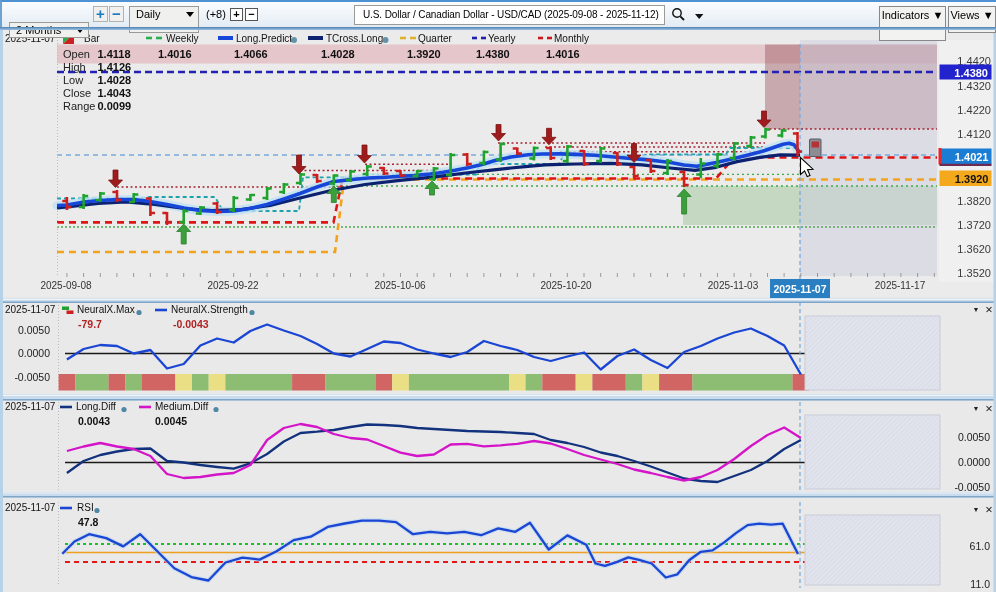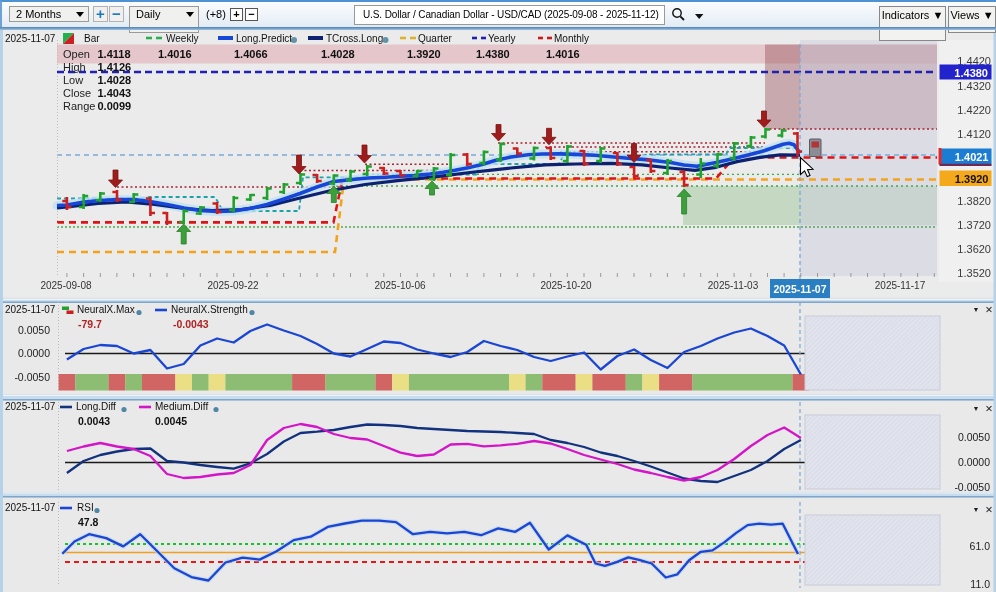--- a/index.html
+++ b/index.html
@@ -405,21 +405,21 @@
 <text x="990.0" y="587.5" font-size="10.5" fill="#222" font-weight="normal" text-anchor="end" font-family="Liberation Sans, sans-serif">11.0</text>
 <polyline points="62.3,553.7 74.5,541.5 89.1,534.2 106.2,538.1 123.2,546.4 140.2,534.2 157.3,551.3 174.3,568.3 191.4,577.1 208.4,580.5 225.5,562.5 242.5,557.6 259.6,559.6 276.6,551.3 293.7,540.1 310.7,536.7 327.7,526.9 344.8,523.5 361.8,520.6 379.0,520.6 396.0,522.1 413.0,534.2 430.1,531.8 447.1,533.3 464.2,531.8 481.2,535.2 498.2,528.4 515.3,531.8 530.0,522.8 548.7,549.5 567.4,535.4 586.2,544.8 595.5,563.5 604.9,565.8 616.6,562.1 628.3,557.4 640.0,560.2 651.7,563.5 665.7,577.5 677.4,574.3 689.1,560.2 700.8,551.8 712.5,550.4 724.2,542.4 735.9,533.1 747.6,525.1 759.3,523.7 771.0,524.6 782.7,523.7 798.0,554.1" fill="none" stroke="#bcd6ee" stroke-width="4.5" stroke-linejoin="round" stroke-linecap="butt" opacity="0.7"></polyline>
 <polyline points="62.3,553.7 74.5,541.5 89.1,534.2 106.2,538.1 123.2,546.4 140.2,534.2 157.3,551.3 174.3,568.3 191.4,577.1 208.4,580.5 225.5,562.5 242.5,557.6 259.6,559.6 276.6,551.3 293.7,540.1 310.7,536.7 327.7,526.9 344.8,523.5 361.8,520.6 379.0,520.6 396.0,522.1 413.0,534.2 430.1,531.8 447.1,533.3 464.2,531.8 481.2,535.2 498.2,528.4 515.3,531.8 530.0,522.8 548.7,549.5 567.4,535.4 586.2,544.8 595.5,563.5 604.9,565.8 616.6,562.1 628.3,557.4 640.0,560.2 651.7,563.5 665.7,577.5 677.4,574.3 689.1,560.2 700.8,551.8 712.5,550.4 724.2,542.4 735.9,533.1 747.6,525.1 759.3,523.7 771.0,524.6 782.7,523.7 798.0,554.1" fill="none" stroke="#1b46d4" stroke-width="2.3" stroke-linejoin="round" stroke-linecap="butt"></polyline>
 <rect x="805.0" y="515.0" width="135.0" height="70.0" fill="url(#hx)" stroke="#c9cbda" stroke-width="1"></rect>
 <text x="976.0" y="512.0" font-size="7" fill="#222" font-weight="normal" text-anchor="middle" font-family="Liberation Sans, sans-serif">▼</text>
 <text x="989.0" y="513.0" font-size="9.5" fill="#222" font-weight="normal" text-anchor="middle" font-family="Liberation Sans, sans-serif">✕</text>
 <rect x="0.0" y="27.0" width="3.0" height="565.0" fill="#b5d2e8"></rect>
 <rect x="993.5" y="27.0" width="2.5" height="565.0" fill="#b5d2e8"></rect>
 </svg>
 <div id="toolbar">
- <div class="dd" style="left:7px;top:4px;width:80px;height:16px;">2 Months<span class="car"></span></div>
+ <div class="dd" style="left:7px;top:20px;width:80px;height:16px;">2 Months<span class="car"></span></div>
  <div class="pmb" style="left:91px;top:4px;">+</div>
  <div class="pmb" style="left:107px;top:4px;">−</div>
  <div class="dd" style="left:127px;top:4px;width:70px;height:27px;">Daily<span class="car"></span></div>
  <div style="position:absolute;left:204px;top:6px;font-size:11px;color:#000;">(+8)</div>
  <div class="pms" style="left:228px;top:6px;">+</div>
  <div class="pms" style="left:243px;top:6px;">−</div>
  <div class="dd" style="left:352px;top:2.5px;width:311px;height:20px;line-height:18px;font-size:10px;letter-spacing:-0.1px;padding-left:8px;white-space:nowrap;overflow:hidden;background:#fff;">U.S. Dollar / Canadian Dollar - USD/CAD (2025-09-08 - 2025-11-12)</div>
  <svg width="40" height="20" style="left:668px;top:3px;" viewBox="0 0 40 20">
    <circle cx="7" cy="8" r="4.2" fill="none" stroke="#111" stroke-width="1.4"></circle>
    <line x1="10.3" y1="11.3" x2="14" y2="15" stroke="#111" stroke-width="1.8"></line>

